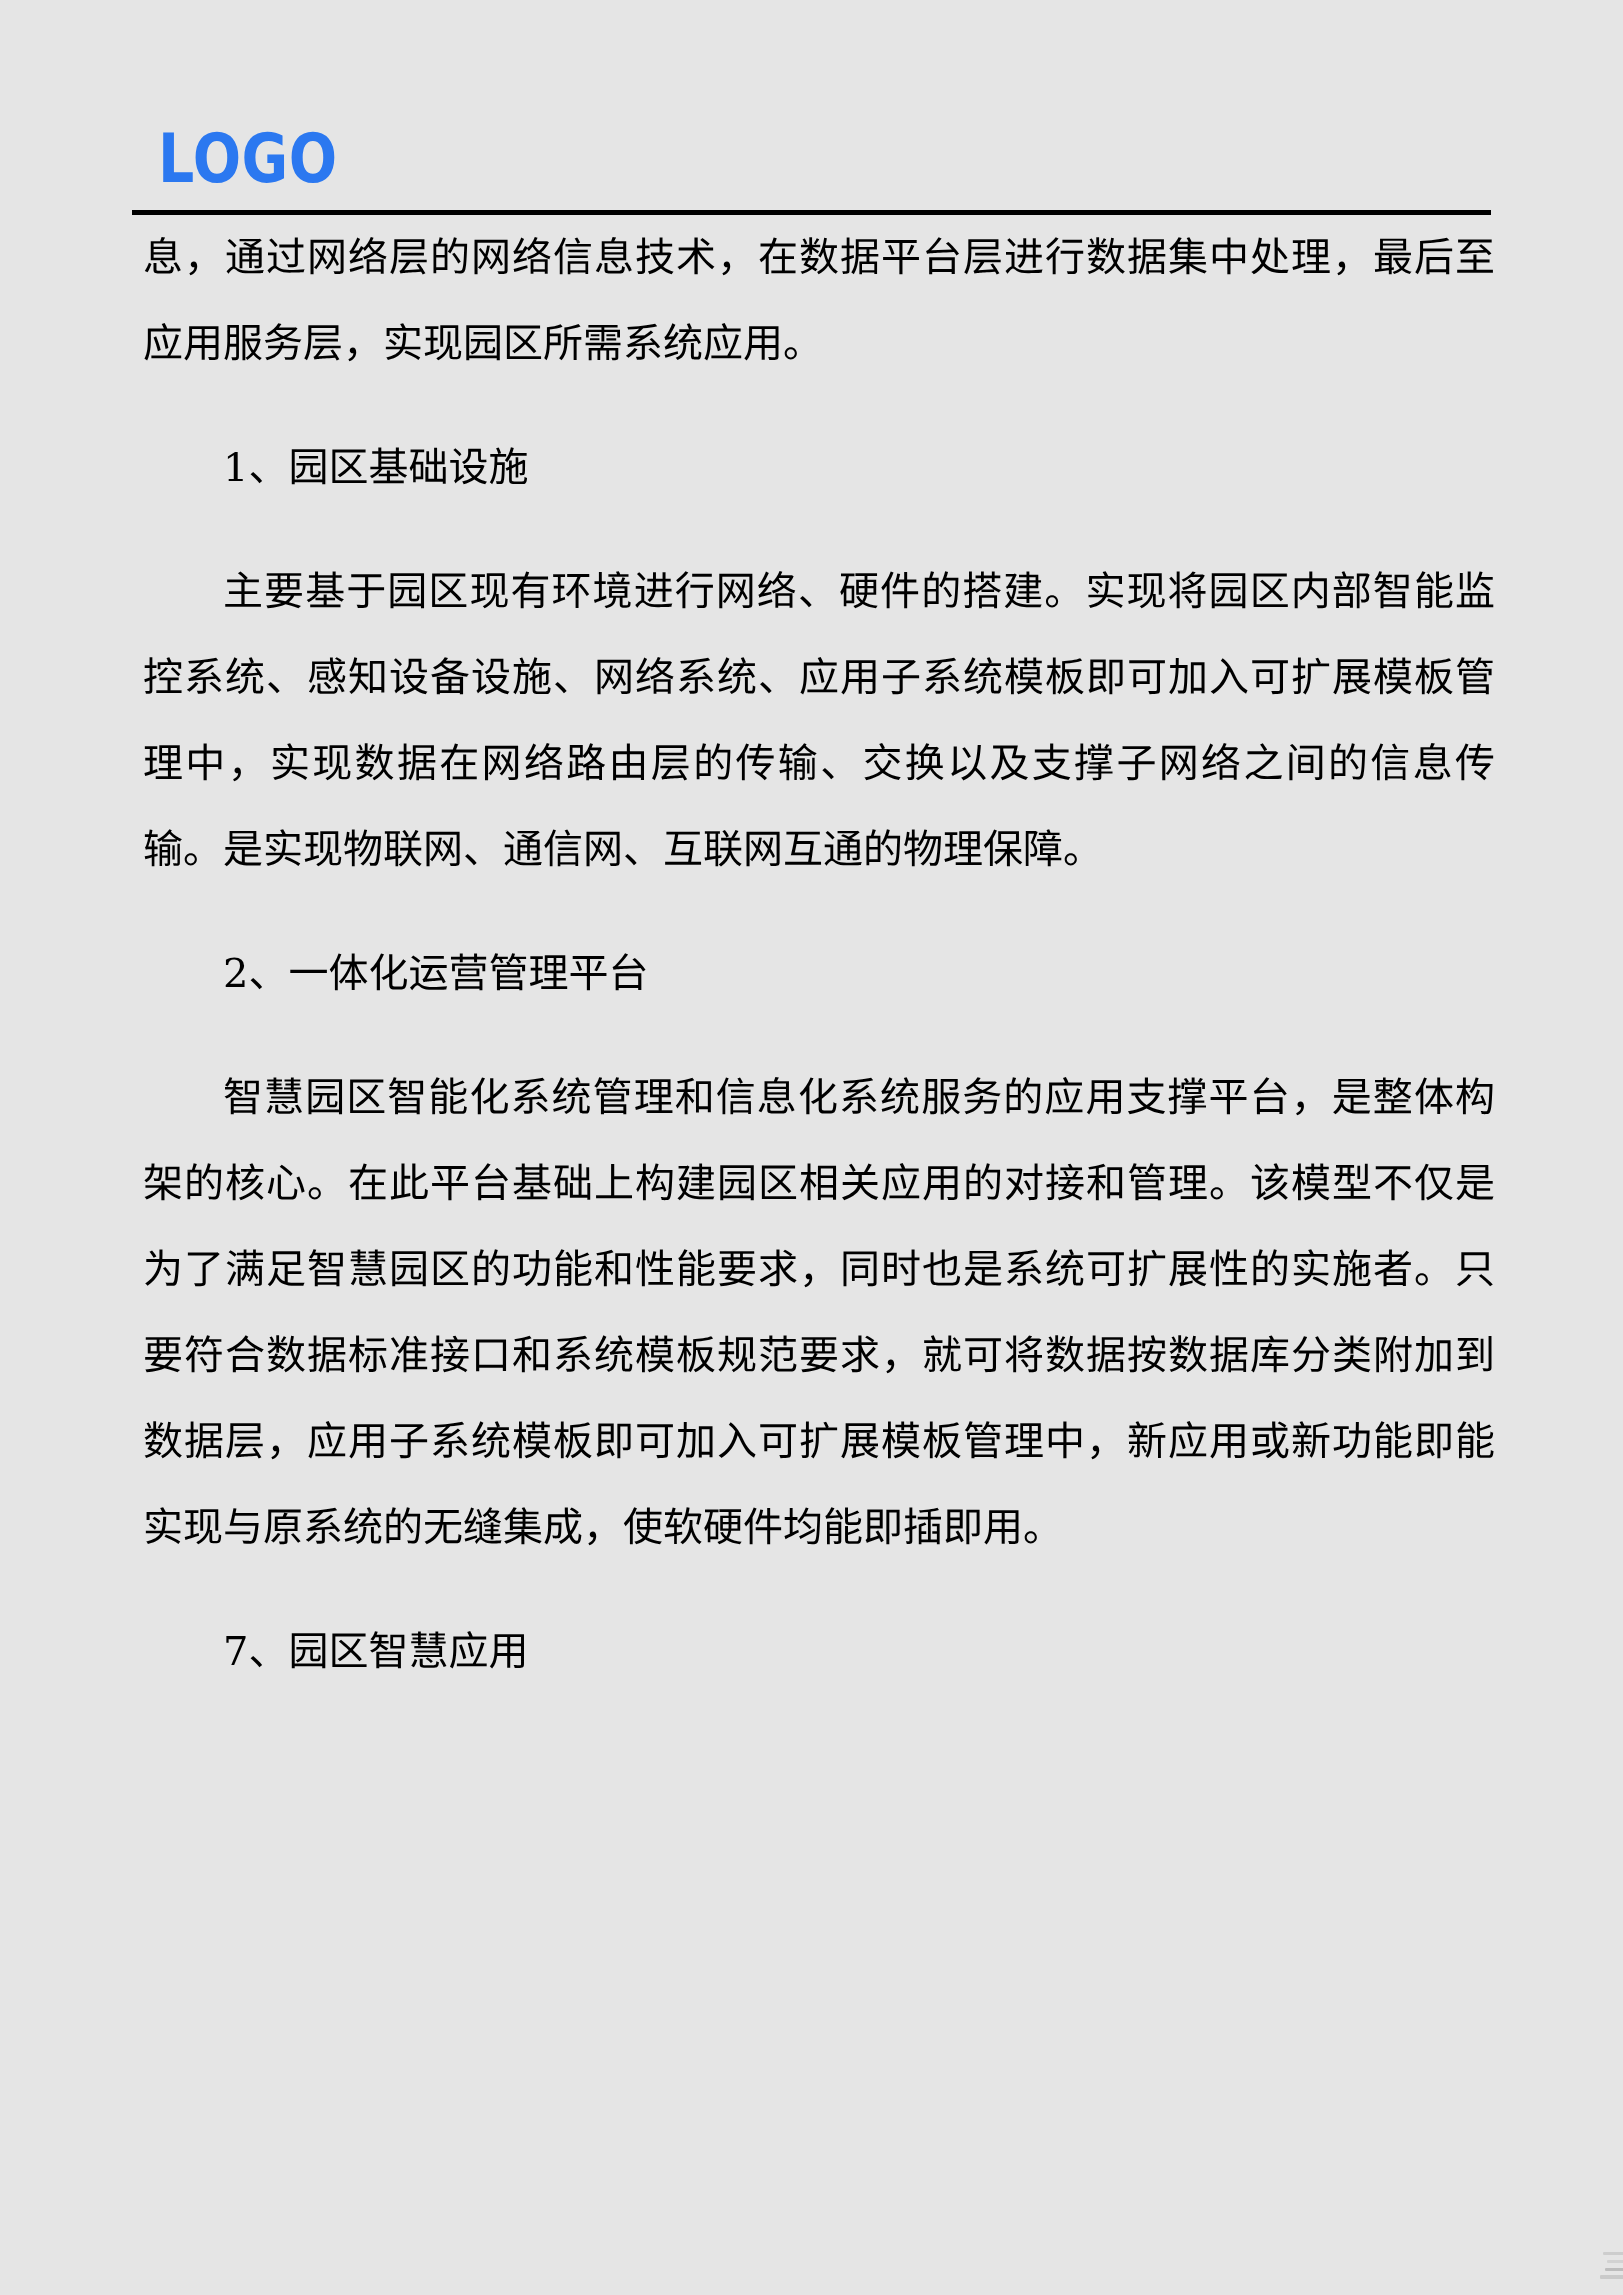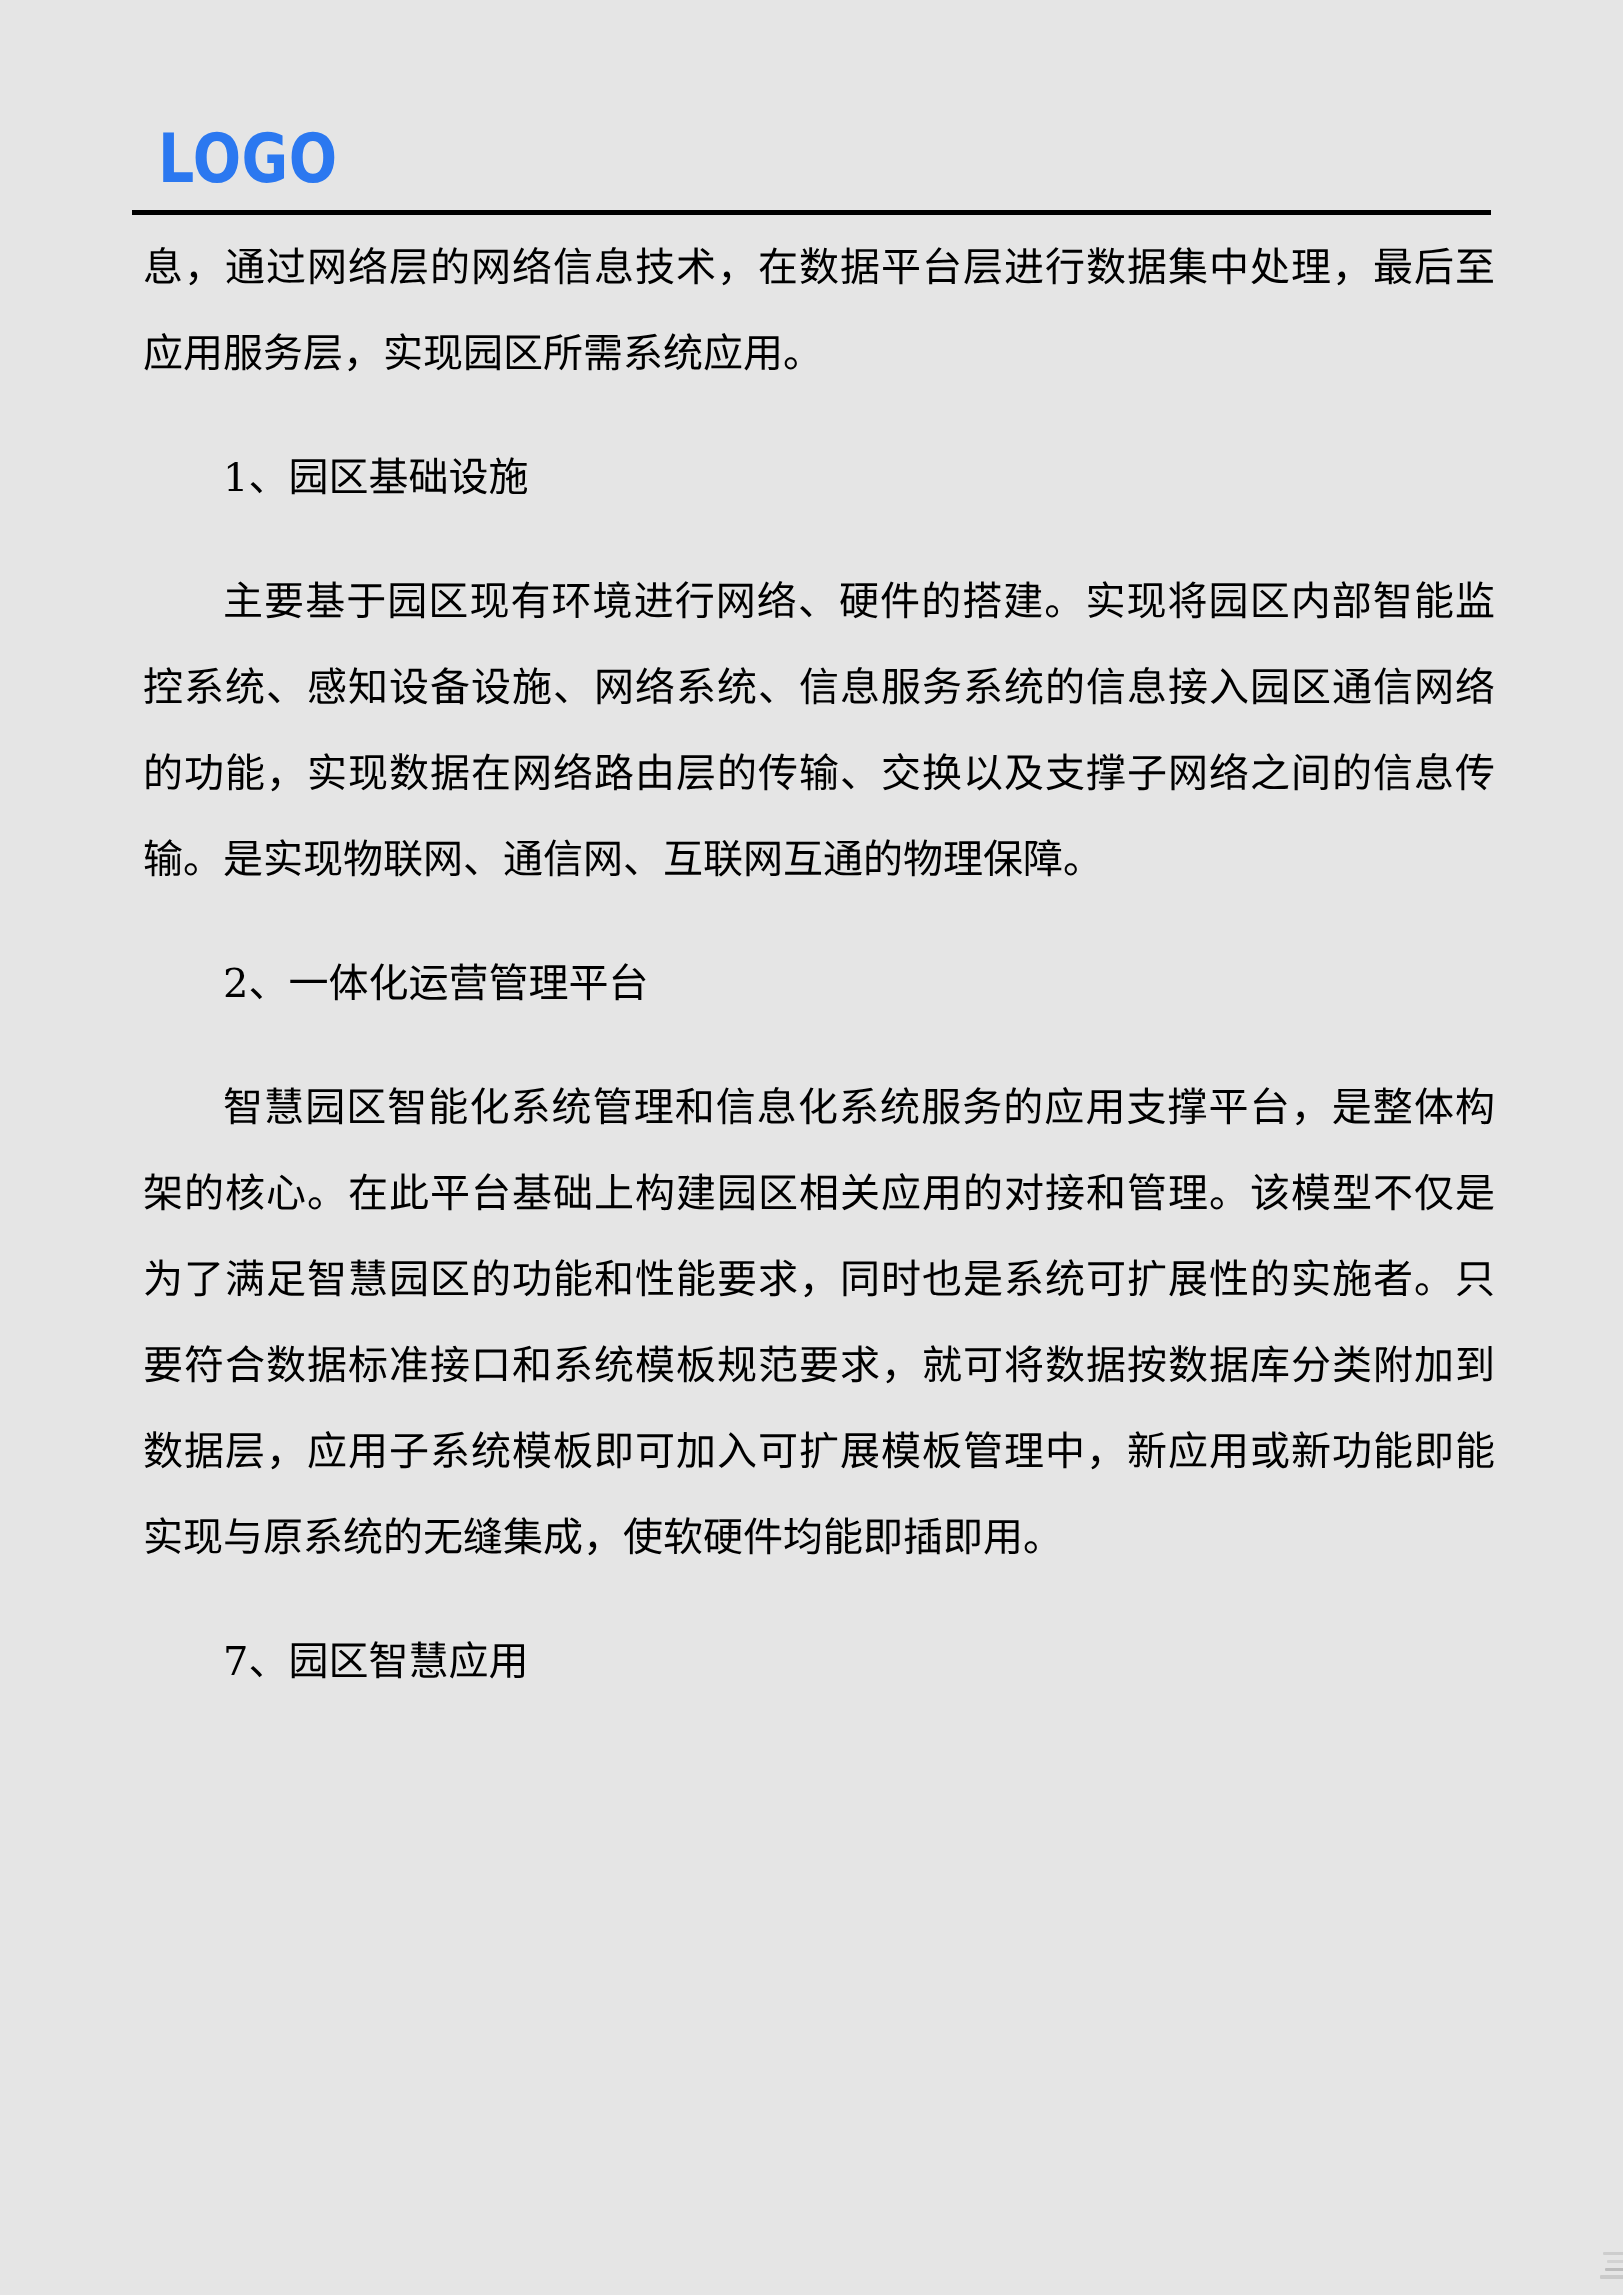--- a/index.html
+++ b/index.html
@@ -29,21 +29,21 @@
     position: absolute;
     left: 132px;
     top: 210px;
     width: 1359px;
     height: 5.4px;
     background: #000000;
   }
   .content {
     position: absolute;
     left: 143px;
-    top: 224px;
+    top: 214px;
     width: 1352px;
     color: #000000;
     font-size: 40px;
     line-height: 86px;
     text-align: justify;
     text-justify: inter-ideograph;
   }
   .content p {
     margin: 0 0 38px 0;
     text-indent: 2em;
@@ -76,21 +76,21 @@
 
 <div class="page">
 
   <div class="logo">LOGO</div>
 
   <div class="divider"></div>
 
   <div class="content">
     <p class="no-indent">息，通过网络层的网络信息技术，在数据平台层进行数据集中处理，最后至应用服务层，实现园区所需系统应用。</p>
     <p>1、园区基础设施</p>
-    <p>主要基于园区现有环境进行网络、硬件的搭建。实现将园区内部智能监控系统、感知设备设施、网络系统、信息服务系统的信息接入园区通信网络的功能，实现数据在网络路由层的传输、交换以及支撑子网络之间的信息传输。是实现物联网、通信网、互联网互通的物理保障。</p>
+    <p>主要基于园区现有环境进行网络、硬件的搭建。实现将园区内部智能监控系统、感知设备设施、网络系统、应用子系统模板即可加入可扩展模板管理中，实现数据在网络路由层的传输、交换以及支撑子网络之间的信息传输。是实现物联网、通信网、互联网互通的物理保障。</p>
     <p>2、一体化运营管理平台</p>
     <p>智慧园区智能化系统管理和信息化系统服务的应用支撑平台，是整体构架的核心。在此平台基础上构建园区相关应用的对接和管理。该模型不仅是为了满足智慧园区的功能和性能要求，同时也是系统可扩展性的实施者。只要符合数据标准接口和系统模板规范要求，就可将数据按数据库分类附加到数据层，应用子系统模板即可加入可扩展模板管理中，新应用或新功能即能实现与原系统的无缝集成，使软硬件均能即插即用。</p>
     <p>7、园区智慧应用</p>
   </div>
 
   <div class="corner-mark">
     <div class="bar b1"></div>
     <div class="bar b2"></div>
     <div class="bar b3"></div>
     <div class="bar b4"></div>

